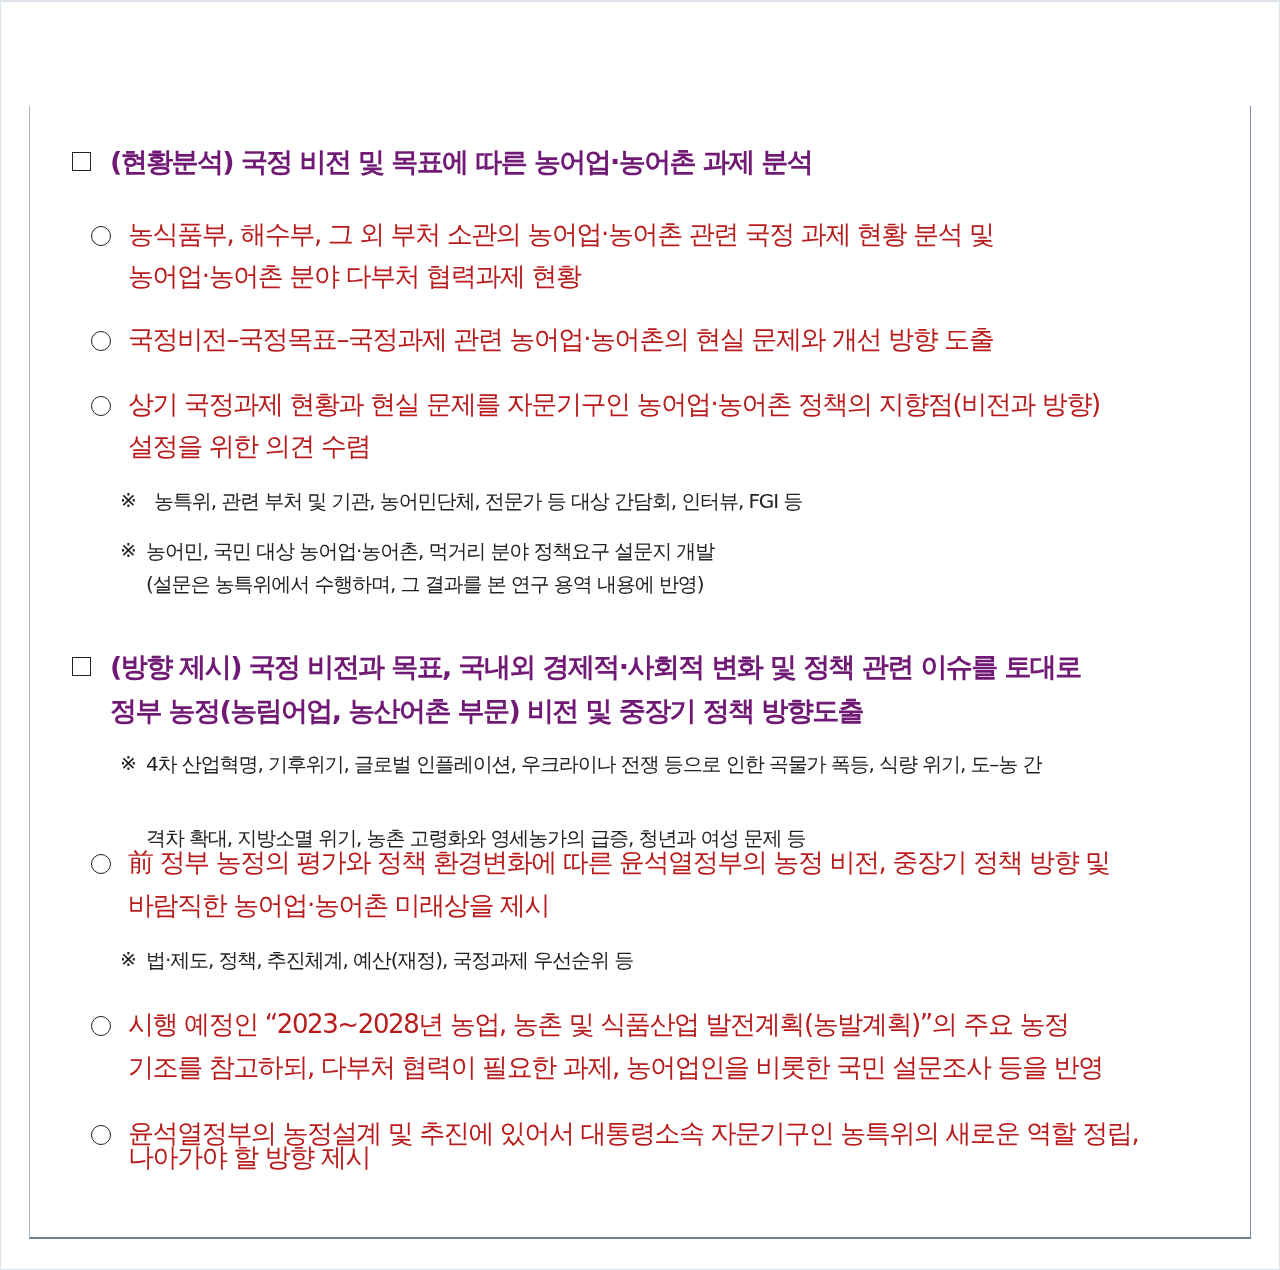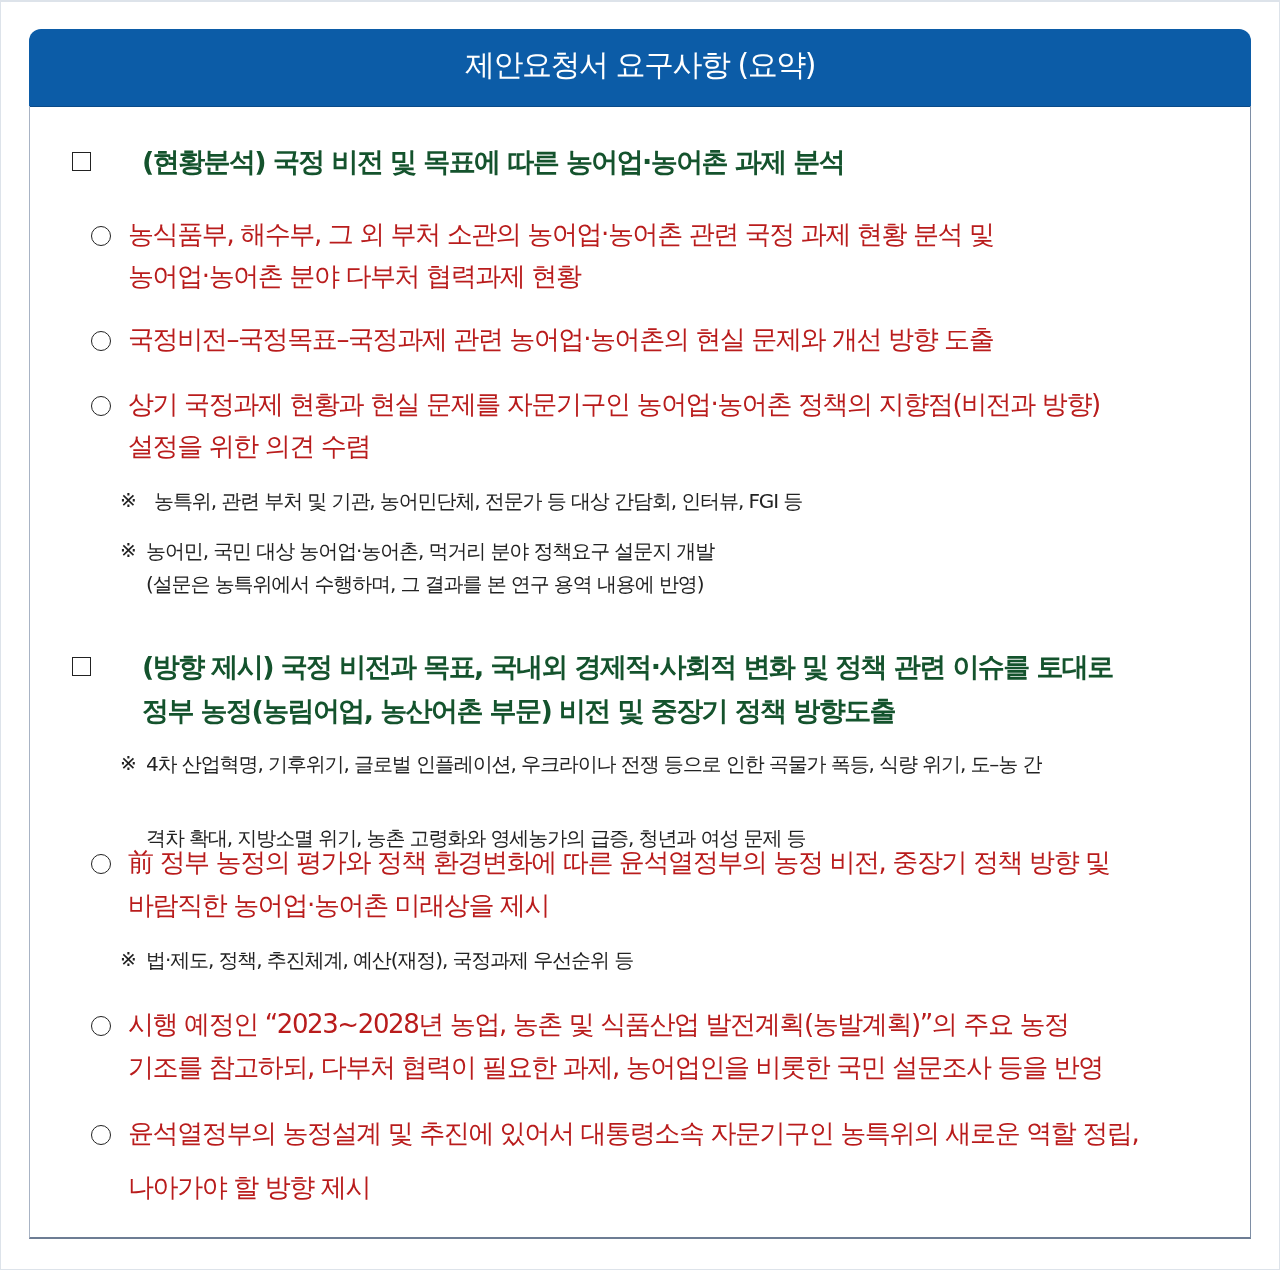--- a/index.html
+++ b/index.html
@@ -59,23 +59,22 @@
       border-bottom: 2px solid #6d7d94;
     }
     .line {
       position: absolute;
       white-space: nowrap;
       letter-spacing: -1.3px;
     }
     .h1 {
       font-size: 27px;
       font-weight: bold;
-      color: #14532d;
+      color: #701a75;
       letter-spacing: -1.6px;
-      margin-left: 32px;
     }
     .h2 {
       font-size: 26px;
       color: #b91c1c;
       letter-spacing: -1.4px;
     }
     .note {
       font-size: 20px;
       color: #222;
       letter-spacing: -1.1px;
@@ -100,23 +99,20 @@
       font-size: 20px;
       color: #222;
     }
   </style>
 </head>
 <body>
 
 <div class="page-frame"></div>
 
 <div class="card">
-  <div class="card-header">
-    <span class="card-title">제안요청서 요구사항 (요약)</span>
-  </div>
 
   <div class="card-body">
 
     <div>
       <span class="sq-mark" style="left:42px; top:46px;"></span>
       <span class="line h1" style="left:80px; top:38px;">(현황분석) 국정 비전 및 목표에 따른 농어업·농어촌 과제 분석</span>
 
       <span class="circ-mark" style="left:61px; top:120px;"></span>
       <span class="line h2" style="left:98px; top:111px;">농식품부, 해수부, 그 외 부처 소관의 농어업·농어촌 관련 국정 과제 현황 분석 및</span>
       <span class="line h2" style="left:98px; top:153px;">농어업·농어촌 분야 다부처 협력과제 현황</span>
@@ -151,17 +147,17 @@
 
       <span class="ref-mark" style="left:90px; top:841px;">※</span>
       <span class="line note" style="left:116px; top:841px;">법·제도, 정책, 추진체계, 예산(재정), 국정과제 우선순위 등</span>
 
       <span class="circ-mark" style="left:61px; top:910px;"></span>
       <span class="line h2" style="left:98px; top:901px;">시행 예정인 “2023~2028년 농업, 농촌 및 식품산업 발전계획(농발계획)”의 주요 농정</span>
       <span class="line h2" style="left:98px; top:944px;">기조를 참고하되, 다부처 협력이 필요한 과제, 농어업인을 비롯한 국민 설문조사 등을 반영</span>
 
       <span class="circ-mark" style="left:61px; top:1019px;"></span>
       <span class="line h2" style="left:98px; top:1010px;">윤석열정부의 농정설계 및 추진에 있어서 대통령소속 자문기구인 농특위의 새로운 역할 정립,</span>
-      <span class="line h2" style="left:98px; top:1064px;">나아가야 할 방향 제시</span>
+      <span class="line h2" style="left:98px; top:1034px;">나아가야 할 방향 제시</span>
     </div>
 
   </div>
 </div>
 
 </body></html>

